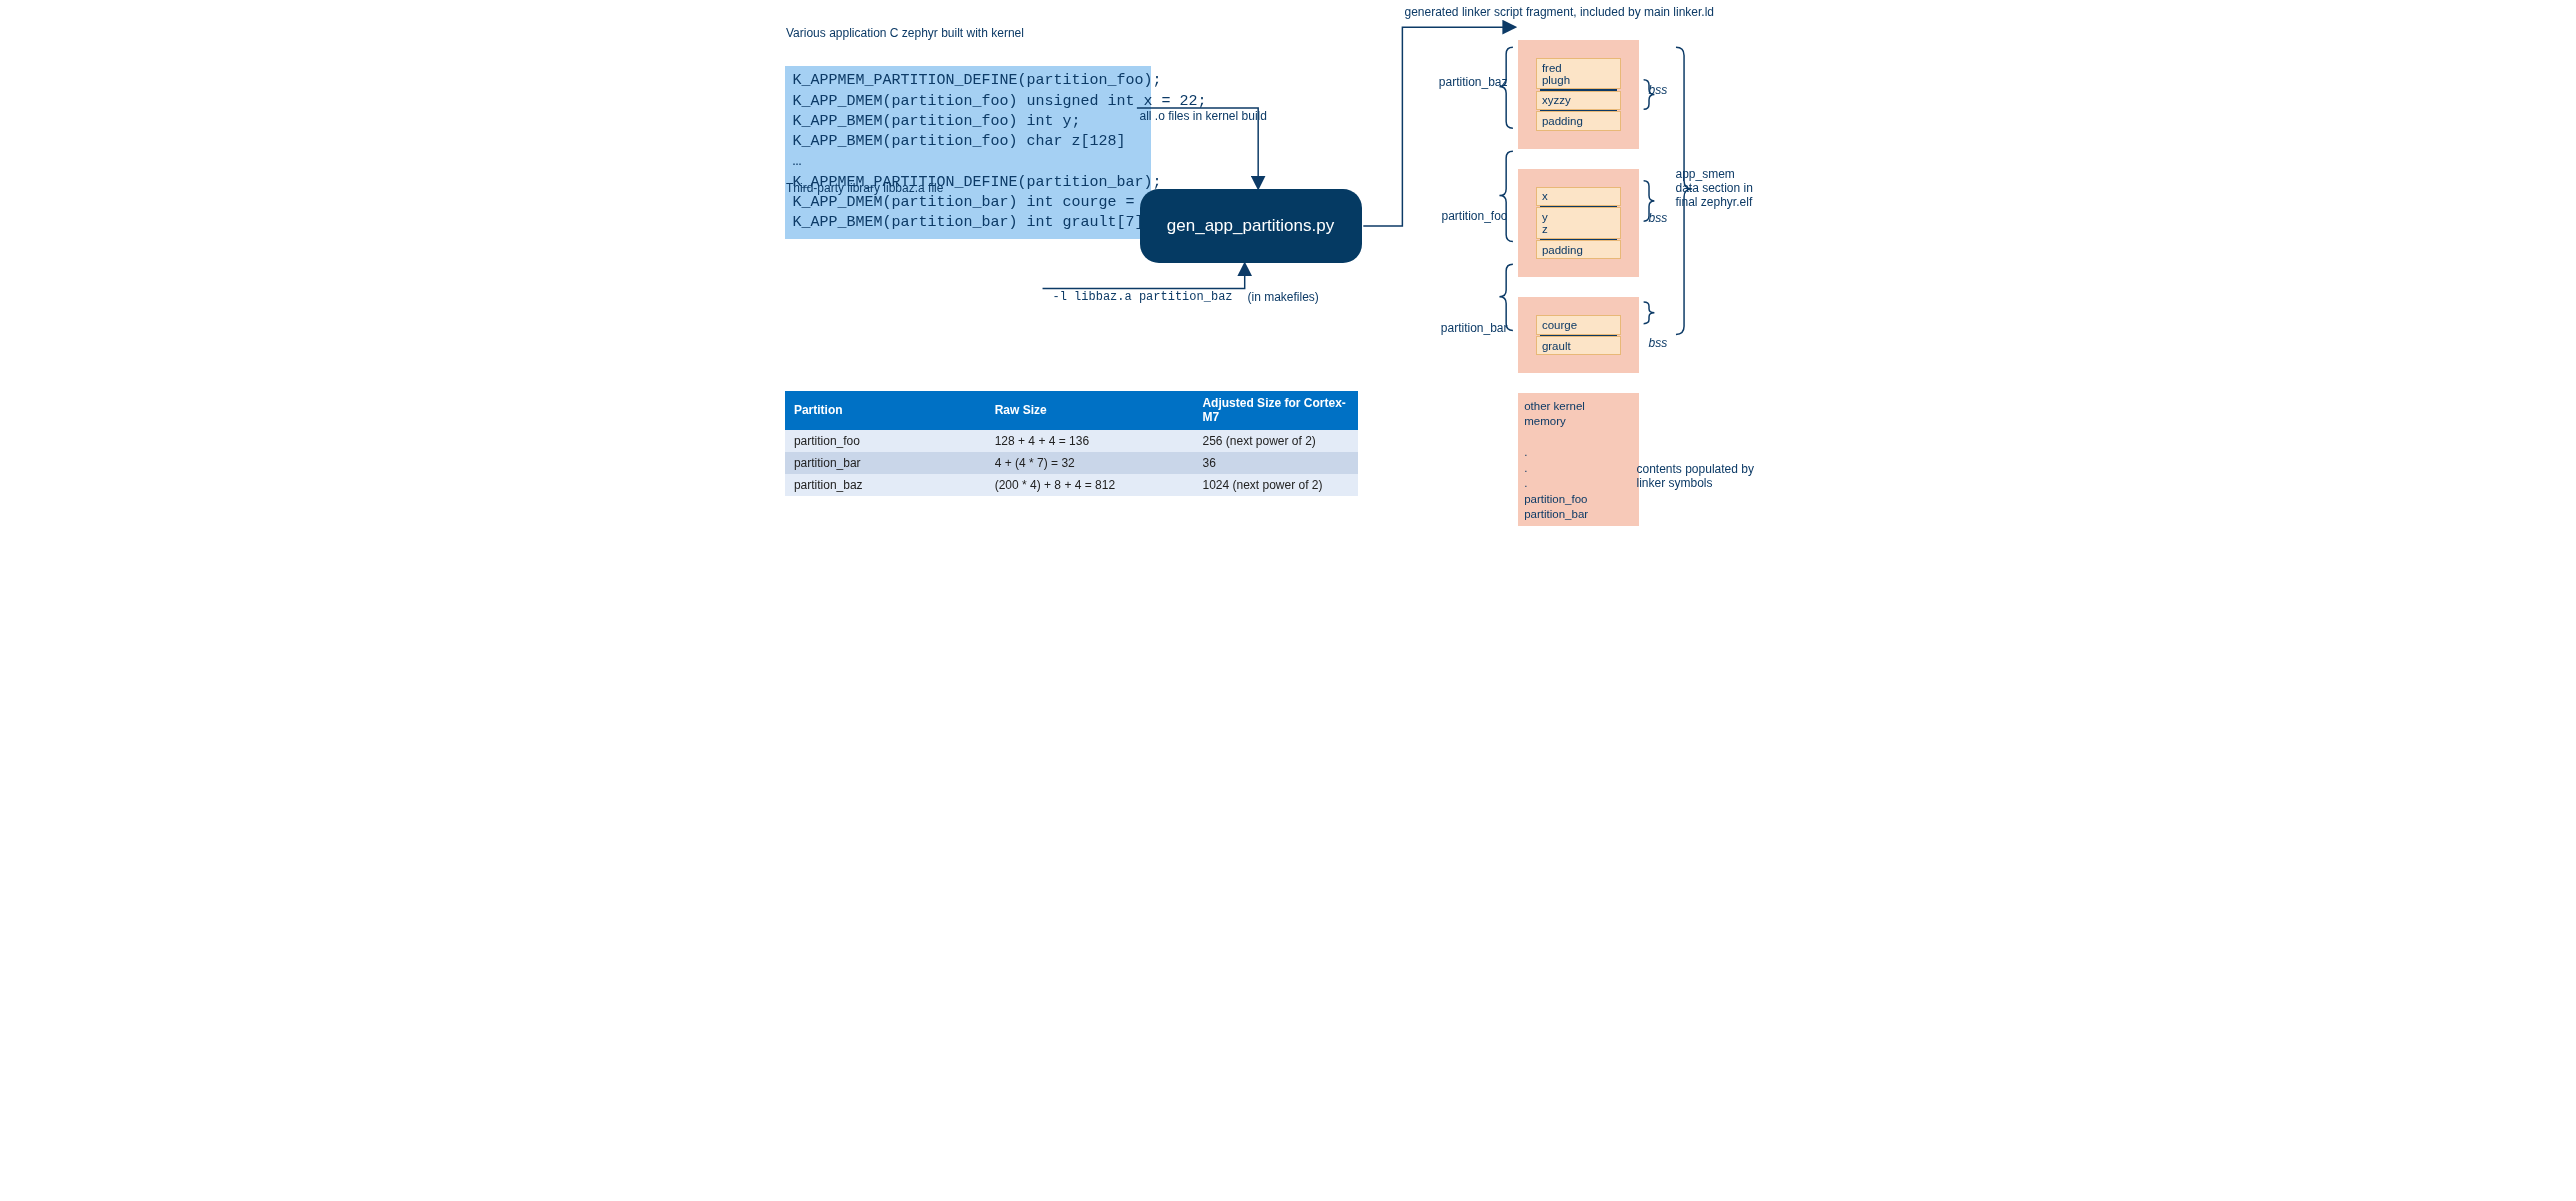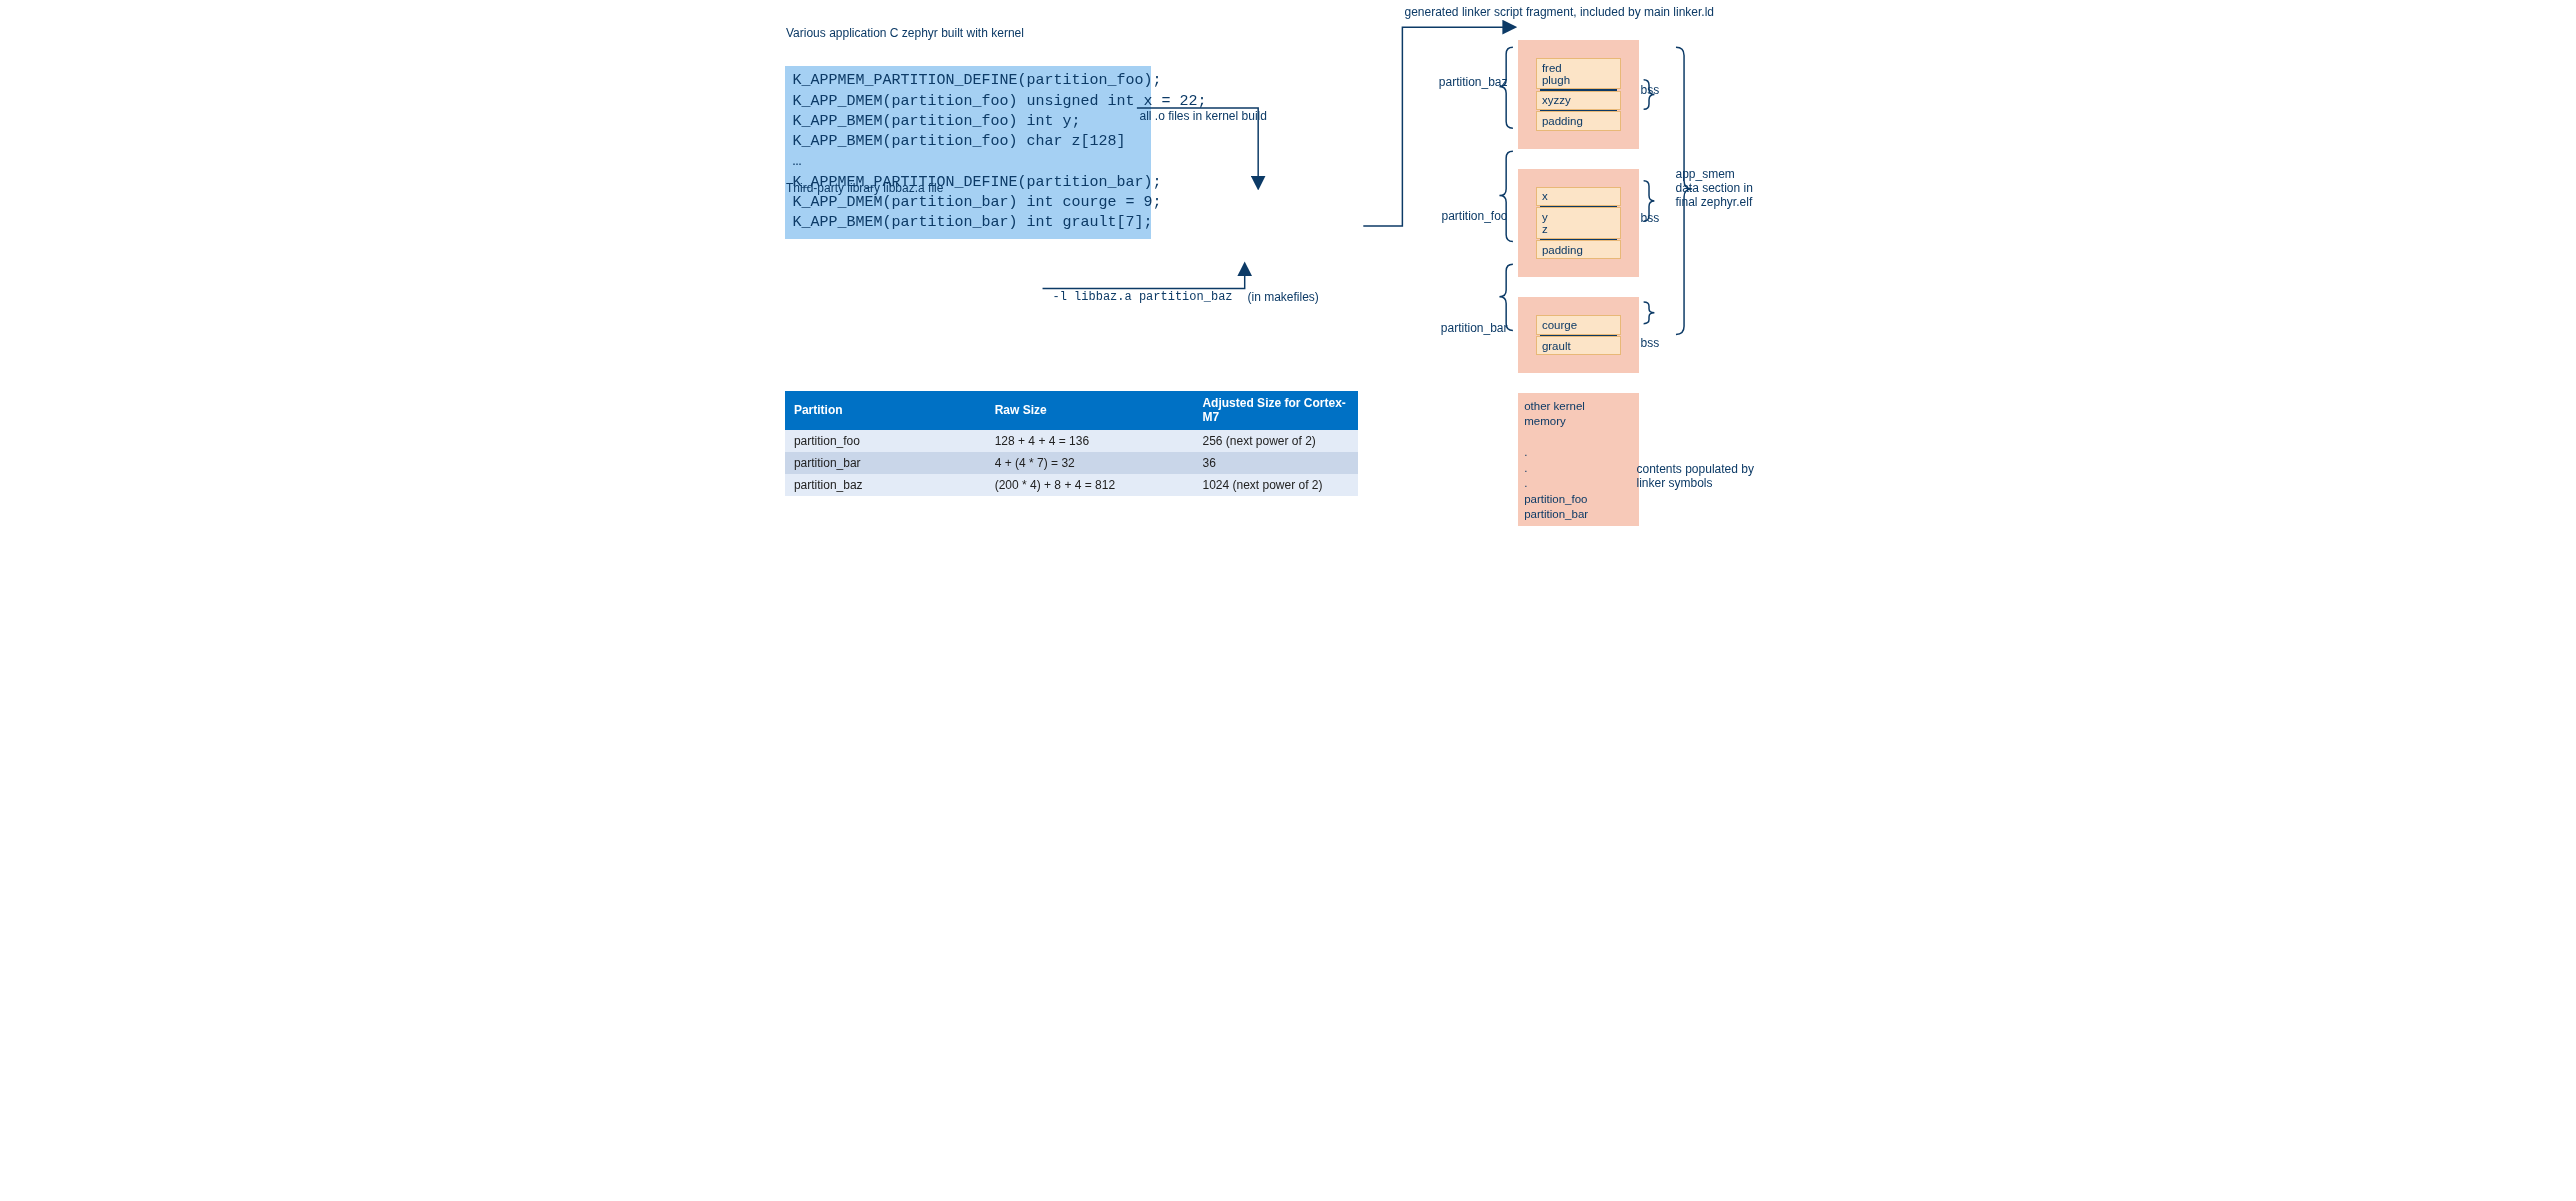--- a/index.html
+++ b/index.html
@@ -100,23 +100,24 @@
   }
   .divider{height:1.3px;background:var(--navy);margin:0 4px;}
   .part-label{
     position:absolute;
     right:131px;
     font-size:12px;
     color:var(--navy);
   }
   .bss-label{
     position:absolute;
-    left:123px;
-    font-size:12px;
-    color:var(--navy);
+    left:131px;
+    font-size:12px;
+    color:var(--navy);
+    font-style:italic;
   }
   .kernel-box{
     background:var(--salmon);
     padding:5.4px 6.7px;
     color:var(--navy);
     font-size:11.5px;
     line-height:1.35;
     white-space:pre-line;
     margin-top:19px;
   }
@@ -141,20 +142,23 @@
 K_APP_BMEM(partition_foo) int y;
 K_APP_BMEM(partition_foo) char z[128]
 …
 K_APPMEM_PARTITION_DEFINE(partition_bar);
 K_APP_DMEM(partition_bar) int courge = 9;
 K_APP_BMEM(partition_bar) int grault[7];</div>
 
   <div class="label" style="left:13.5px;top:181px;">Third-party library libbaz.a file</div>
 
 
+  <div class="center-node">
+    <span>gen_app_partitions.py</span>
+  </div>
 
   <div class="label" style="left:367px;top:109px;">all .o files in kernel build</div>
   <div class="label mono" style="left:280px;top:290px;font-size:12px;">-l libbaz.a partition_baz</div>
   <div class="label" style="left:475px;top:290px;">(in makefiles)</div>
 
   <div class="label" style="left:632px;top:5.4px;">generated linker script fragment, included by main linker.ld</div>
 
   <svg class="arrows" viewBox="0 0 1530 780" width="1031" height="526">
     <defs>
       <marker id="ah" markerWidth="10" markerHeight="10" refX="8" refY="5" orient="auto">

